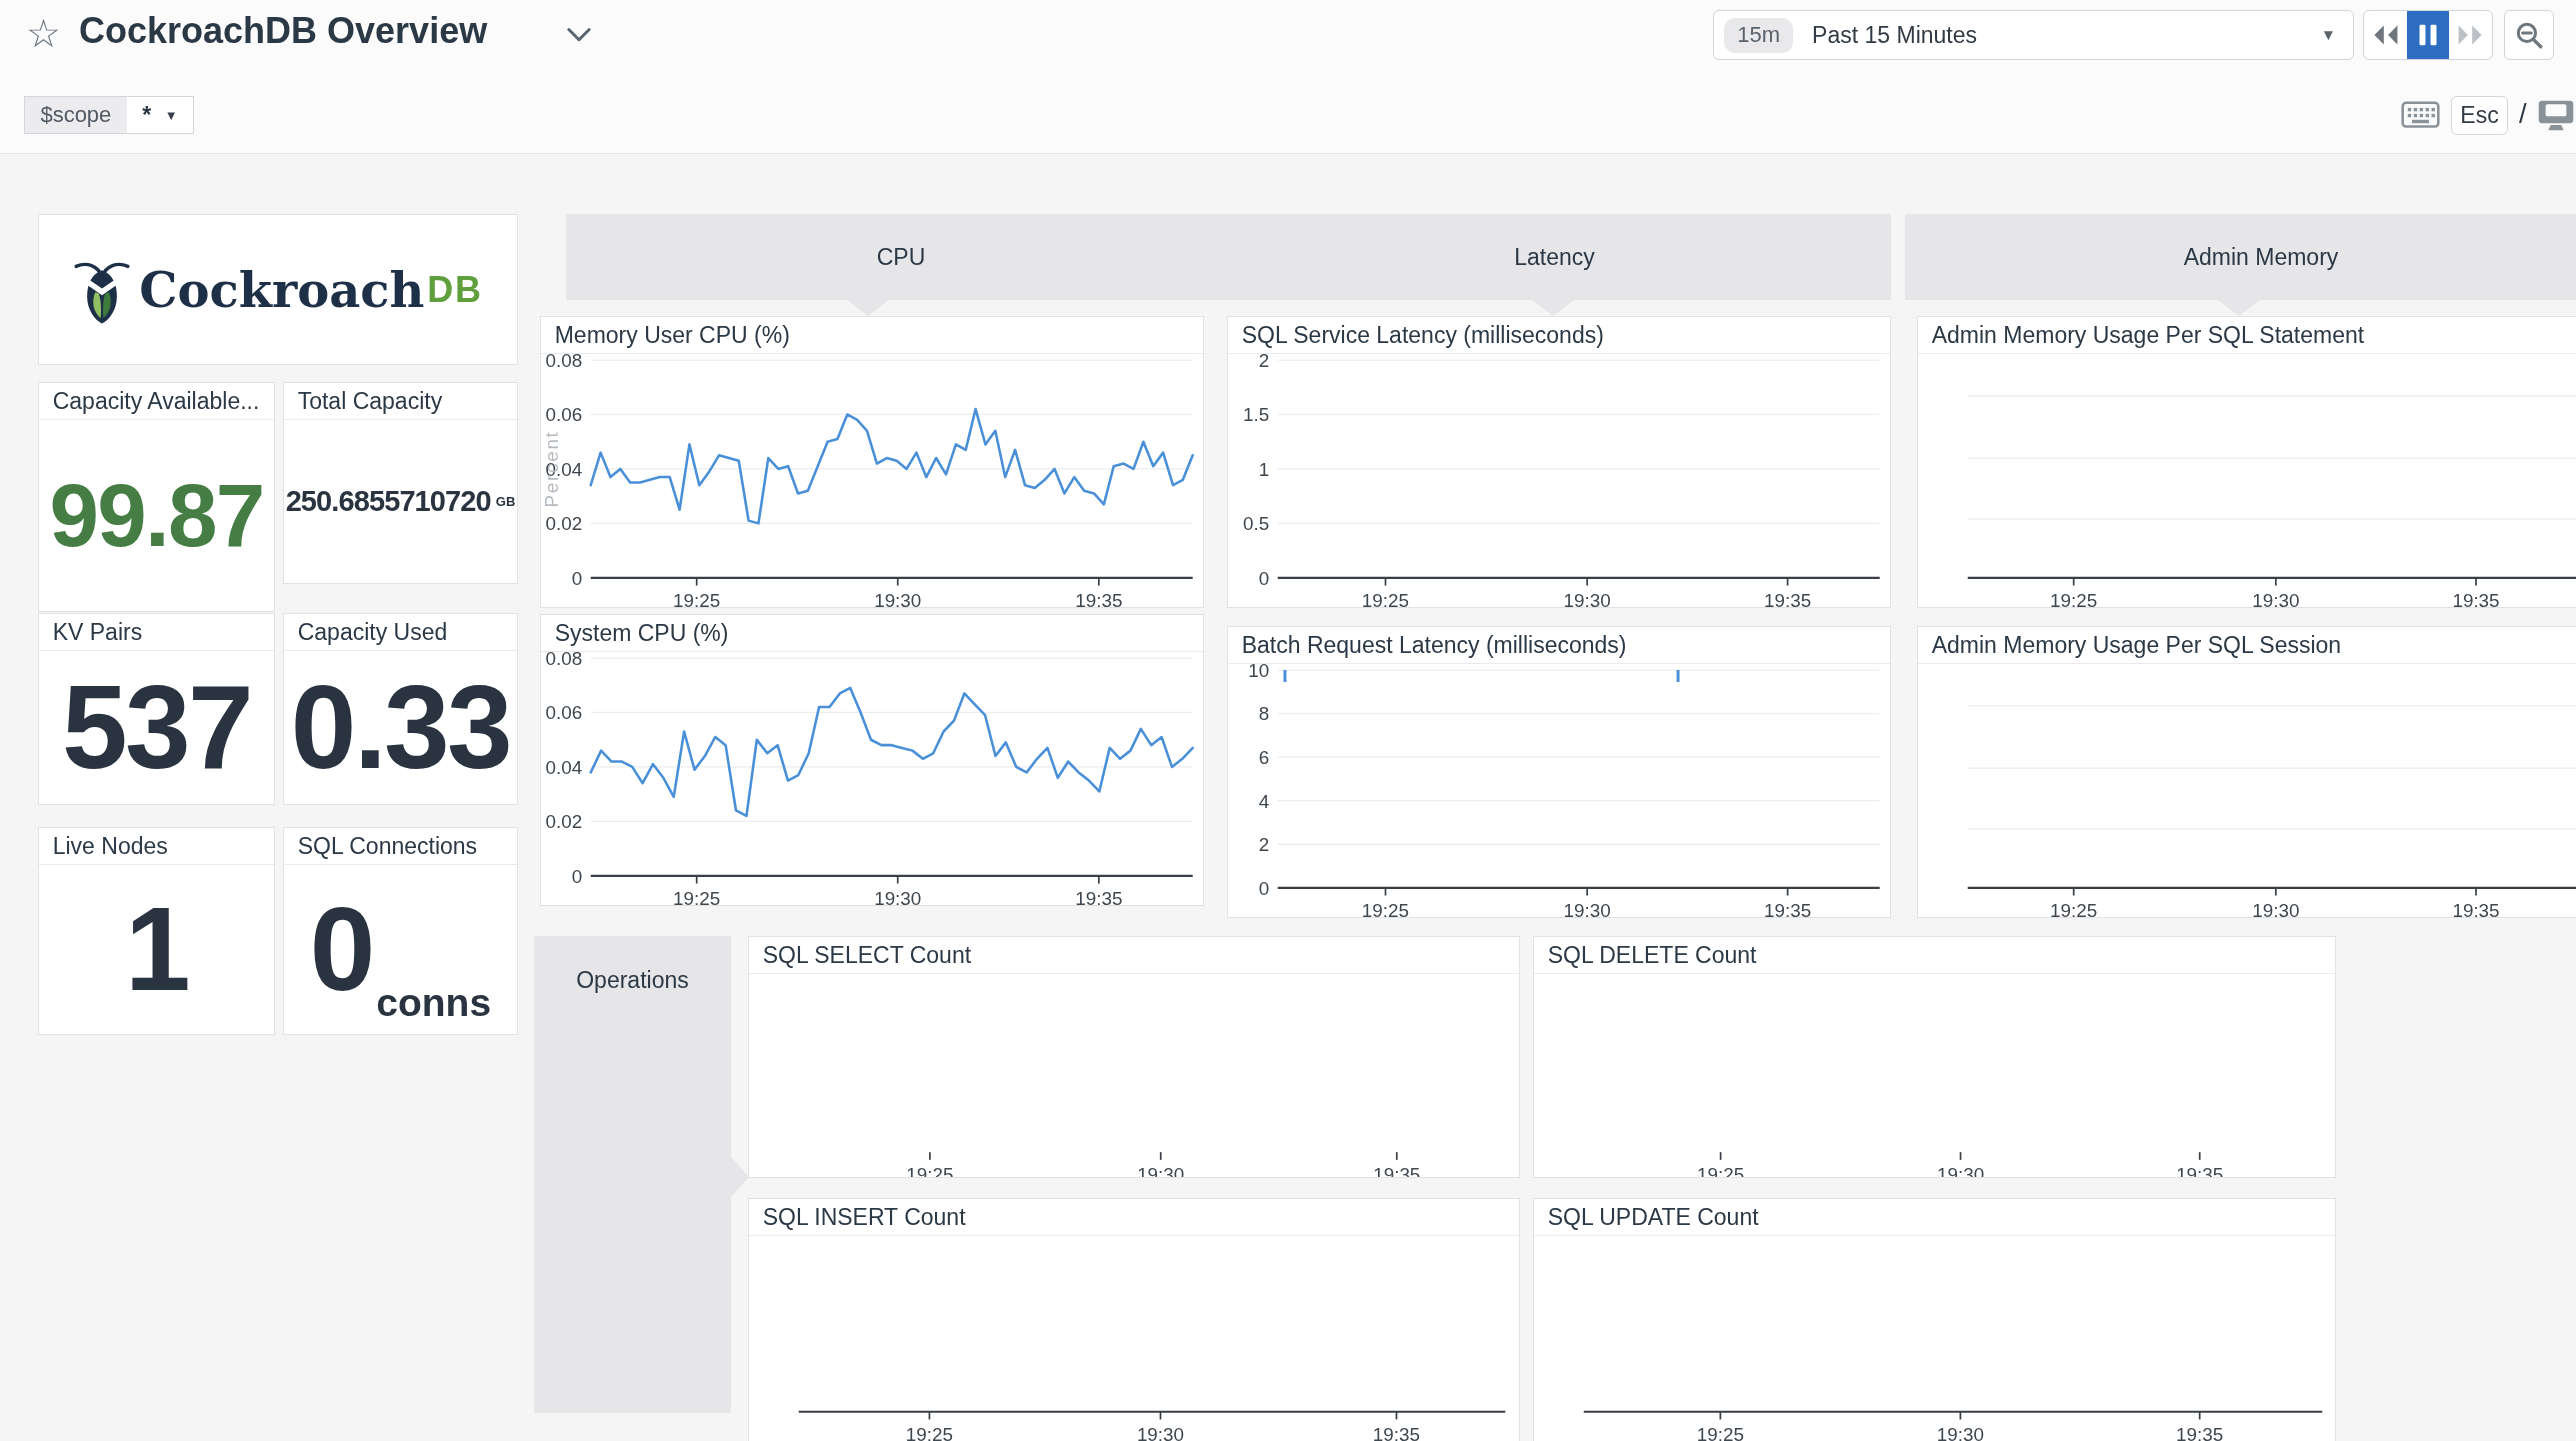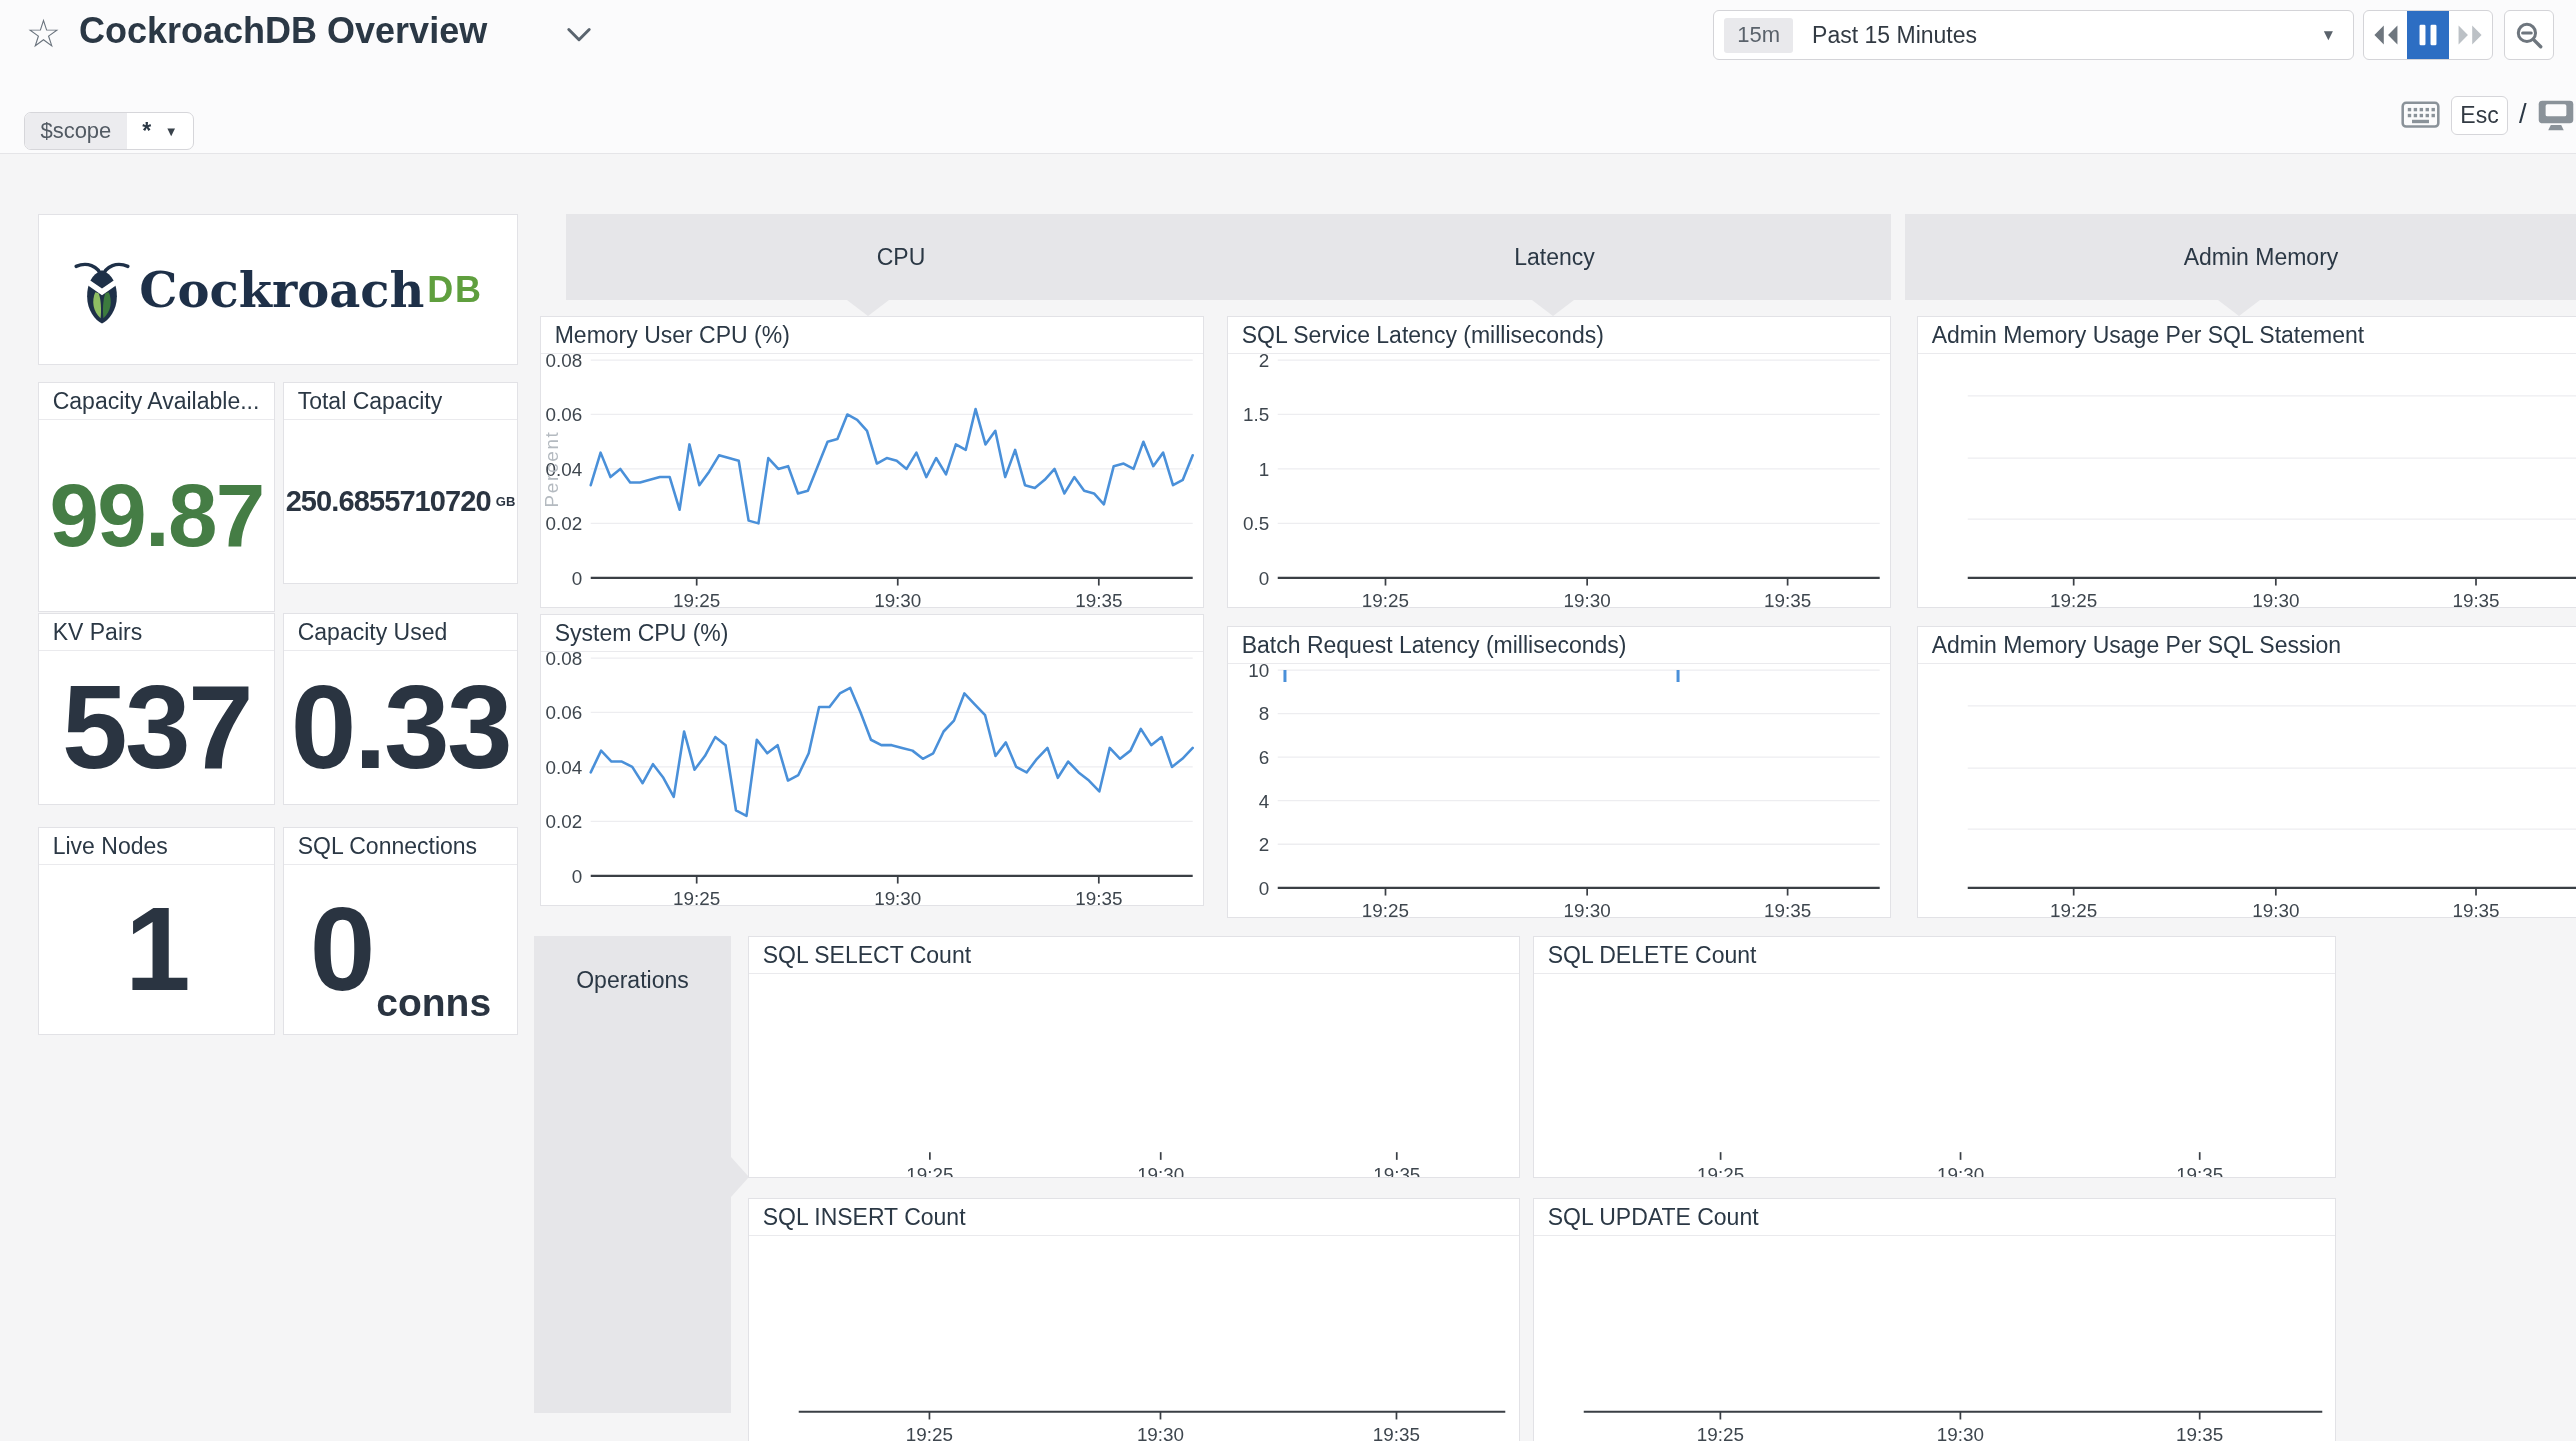--- a/index.html
+++ b/index.html
@@ -5,28 +5,28 @@
   html,body{margin:0;padding:0;}
   body{width:2576px;height:1441px;overflow:hidden;background:#f5f5f6;
        font-family:"Liberation Sans",sans-serif;color:#2b3845;}
   .screen{position:relative;width:2576px;height:1441px;overflow:hidden;}
   
   .topbar{position:absolute;left:0;top:0;width:2576px;height:153px;background:#fbfbfc;border-bottom:0.9px solid #e5e5e8;}
   .star{position:absolute;left:26px;top:13.7px;font-size:39px;color:#6a737d;line-height:1;}
   .dash-title{position:absolute;left:79px;top:10.3px;font-size:36px;font-weight:700;color:#2b3845;}
   .title-chev{position:absolute;left:566px;top:27.4px;}
   .timepicker{position:absolute;left:1713px;top:10.3px;width:641px;height:50px;background:#fff;border:1.7px solid #d4d4d8;border-radius:6px;display:flex;align-items:center;box-sizing:border-box;}
-  .tp-badge{margin-left:10.3px;background:#e9e9ec;border-radius:3px;padding:4.3px 13px;font-size:22px;color:#5a626b;}
+  .tp-badge{margin-left:10.3px;background:#e9e9ec;border-radius:11px;padding:4.3px 13px;font-size:22px;color:#5a626b;}
   .tp-label{margin-left:19px;font-size:23px;color:#323a43;flex:1;}
   .tp-caret{margin-right:17px;font-size:15.4px;color:#5a626b;}
   .mediagroup{position:absolute;left:2363px;top:10.3px;width:130px;height:50px;background:#fff;border:1.7px solid #d4d4d8;border-radius:6px;box-sizing:border-box;display:flex;overflow:hidden;}
   .mediabtn{flex:1;display:flex;align-items:center;justify-content:center;}
   .mediabtn.pause{background:#2d6ec3;}
   .zoombtn{position:absolute;left:2504px;top:10.3px;width:50px;height:50px;background:#fff;border:1.7px solid #d4d4d8;border-radius:6px;box-sizing:border-box;display:flex;align-items:center;justify-content:center;}
-  .varbar-pill{position:absolute;left:24px;top:96px;height:36px;border:0.9px solid #d6d6da;border-radius:7px;display:flex;overflow:hidden;background:#fff;margin-top:16px;}
+  .varbar-pill{position:absolute;left:24px;top:96px;height:36px;border:0.9px solid #d6d6da;border-radius:0;display:flex;overflow:hidden;background:#fff;}
   .varbar-name{background:#ececef;color:#525a63;font-size:22px;padding:5.1px 15.4px;display:flex;align-items:center;}
   .varbar-val{display:flex;align-items:center;gap:13.7px;padding:5.1px 15.4px;font-size:23px;font-weight:700;color:#2b3845;}
   .varbar-val .caret{font-size:13px;color:#39424b;font-weight:400;}
   .kbd-icon{position:absolute;left:2401px;top:101px;}
   .esc-badge{position:absolute;left:2451px;top:96px;width:57px;height:39px;background:#fff;border:1.7px solid #d6d6da;border-radius:6px;font-size:23px;color:#323a43;display:flex;align-items:center;justify-content:center;box-sizing:border-box;}
   .slash{position:absolute;left:2519px;top:98px;font-size:27.4px;color:#2b3845;}
   .tv-icon{position:absolute;left:2537px;top:99px;}
   
   .card{position:absolute;background:#fff;border:0.9px solid #e2e2e6;box-sizing:border-box;}
   .card-title{height:36px;line-height:36px;padding-left:13.7px;font-size:23px;color:#2b3845;border-bottom:0.9px solid #eaeaed;white-space:nowrap;overflow:hidden;}

